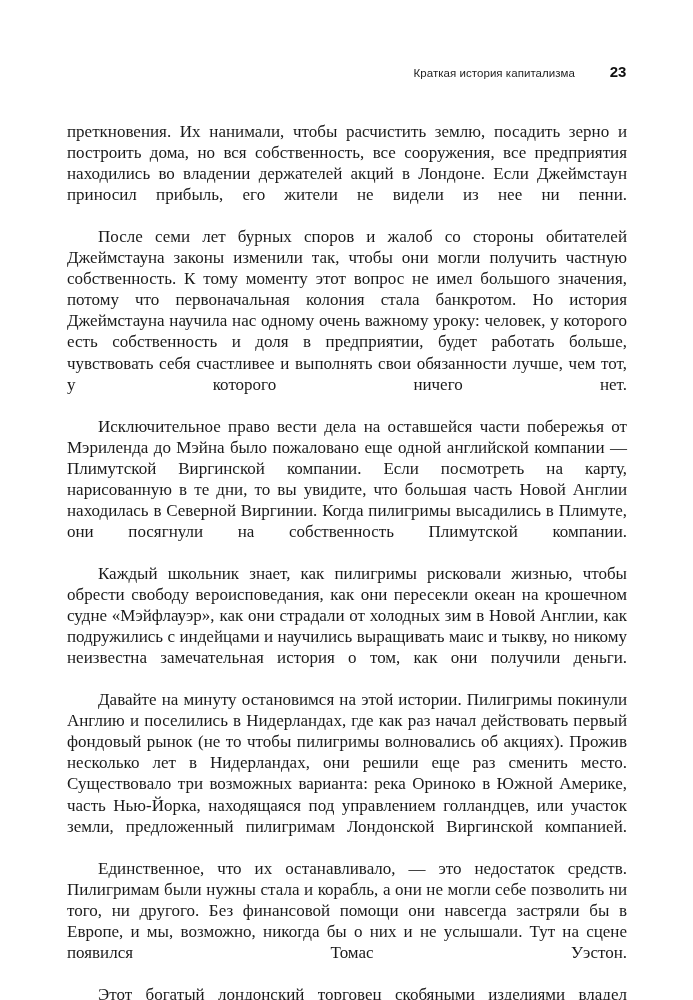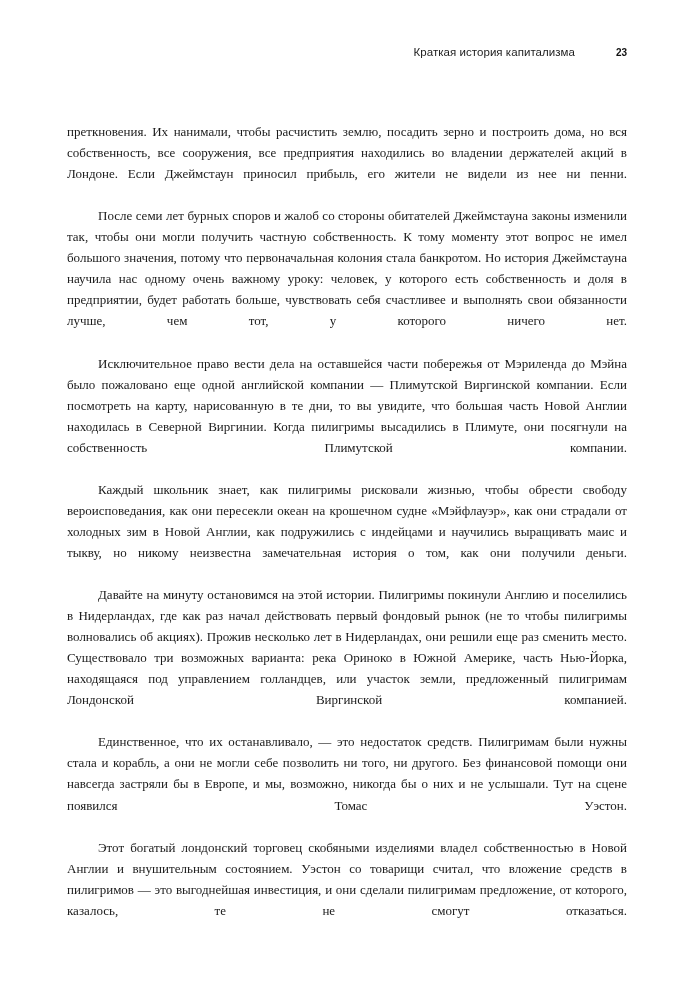--- a/index.html
+++ b/index.html
@@ -21,58 +21,58 @@
     height: 1000px;
     margin: 0 auto;
     background: #ffffff;
     overflow: hidden;
     box-sizing: border-box;
   }
 
   
   .running-head {
     position: absolute;
-    top: 46px;
+    top: 63px;
     left: 67px;
     right: 66px;
     height: 18px;
     display: flex;
     align-items: baseline;
     justify-content: flex-end;
     font-family: "Liberation Sans", "DejaVu Sans", sans-serif;
   }
 
   .running-head-title {
     font-size: 11.5px;
     letter-spacing: 0.05px;
     color: #1d1d1d;
     white-space: nowrap;
   }
 
   .running-head-folio {
-    font-size: 10px;
+    font-size: 15px;
     font-weight: 700;
     color: #111111;
     margin-left: 34px;
     min-width: 18px;
-    text-align: right;
+    text-align: center;
     white-space: nowrap;
   }
 
   
   .textblock {
     position: absolute;
     top: 121px;
     left: 67px;
     width: 560px;
   }
 
   .para {
     margin: 0;
-    font-size: 13px;
+    font-size: 17px;
     line-height: 21.05px;
     text-align: justify;
     text-justify: inter-word;
     text-indent: 31px;
     hyphens: manual;
     -webkit-hyphens: manual;
     word-spacing: 0.1px;
   }
 
   .para.no-indent {

